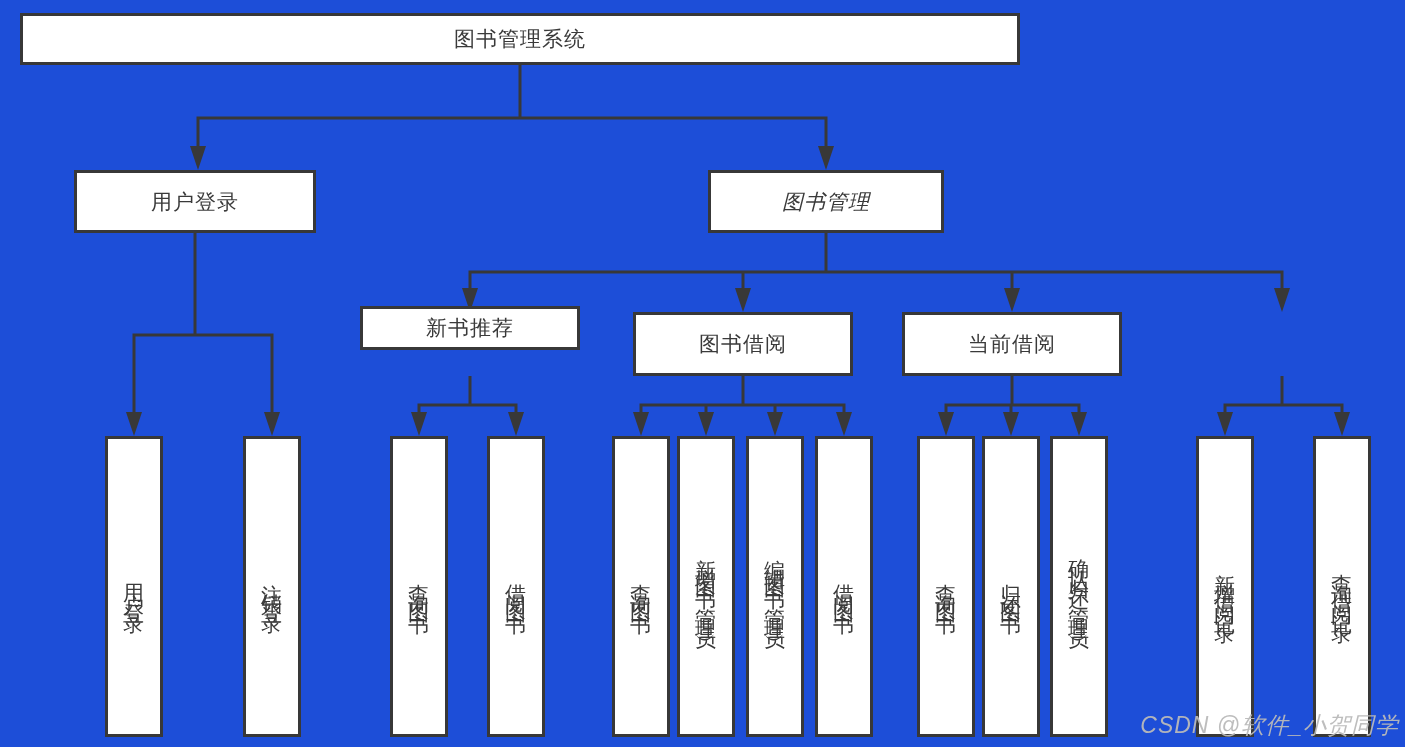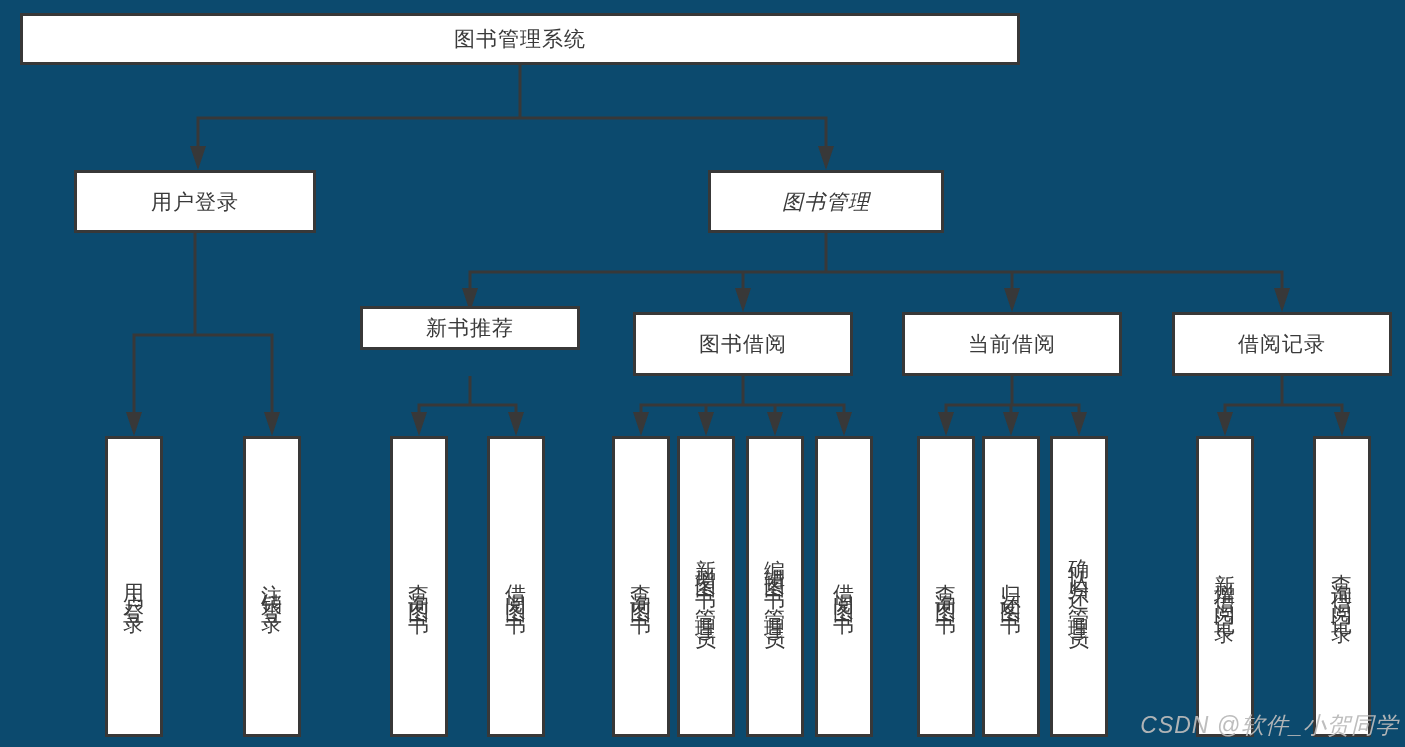--- a/index.html
+++ b/index.html
@@ -1,20 +1,20 @@
 <!DOCTYPE html>
 <html><head>
 <meta charset="utf-8">
 <style>
   html, body { margin: 0; padding: 0; background: #ffffff; }
   #canvas {
     position: relative;
     width: 1405px;
     height: 747px;
-    background: #0c4a6e;
+    background: #1d4ed8;
     font-family: "Liberation Sans", "DejaVu Sans", sans-serif;
     color: #3a3a3a;
     overflow: hidden;
   }
   .node {
     position: absolute;
     box-sizing: border-box;
     border: 3px solid #383838;
     background: #ffffff;
     display: flex;
@@ -155,23 +155,20 @@
 
   <div class="node" style="left:360px; top:306px; width:220px; height:44px;">
     <span>新书推荐</span>
   </div>
   <div class="node" style="left:633px; top:312px; width:220px; height:64px;">
     <span>图书借阅</span>
   </div>
   <div class="node" style="left:902px; top:312px; width:220px; height:64px;">
     <span>当前借阅</span>
   </div>
-  <div class="node" style="left:1172px; top:312px; width:220px; height:64px;">
-    <span>借阅记录</span>
-  </div>
 
   <div class="leaf" style="left:105px;">
     <span class="vlabel">用户登录</span>
   </div>
   <div class="leaf" style="left:243px;">
     <span class="vlabel">注销登录</span>
   </div>
 
   <div class="leaf" style="left:390px;">
     <span class="vlabel">查询图书</span>

